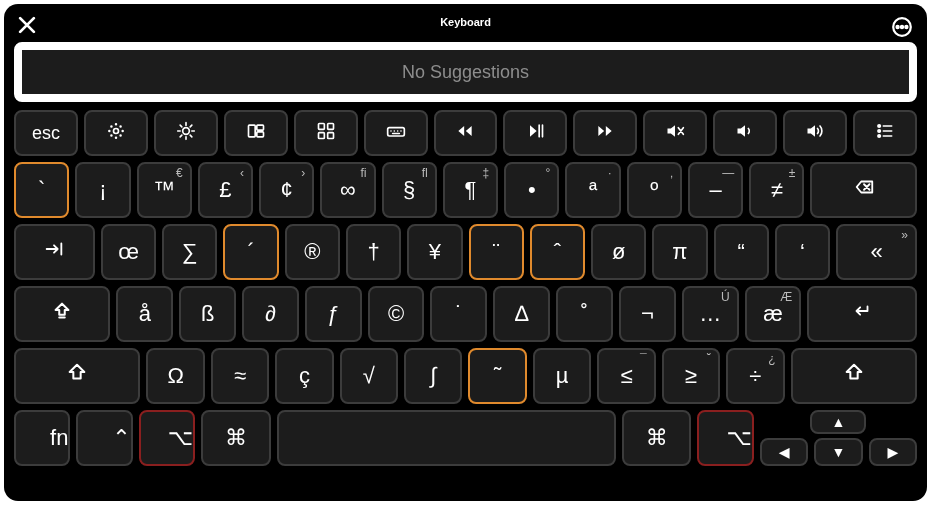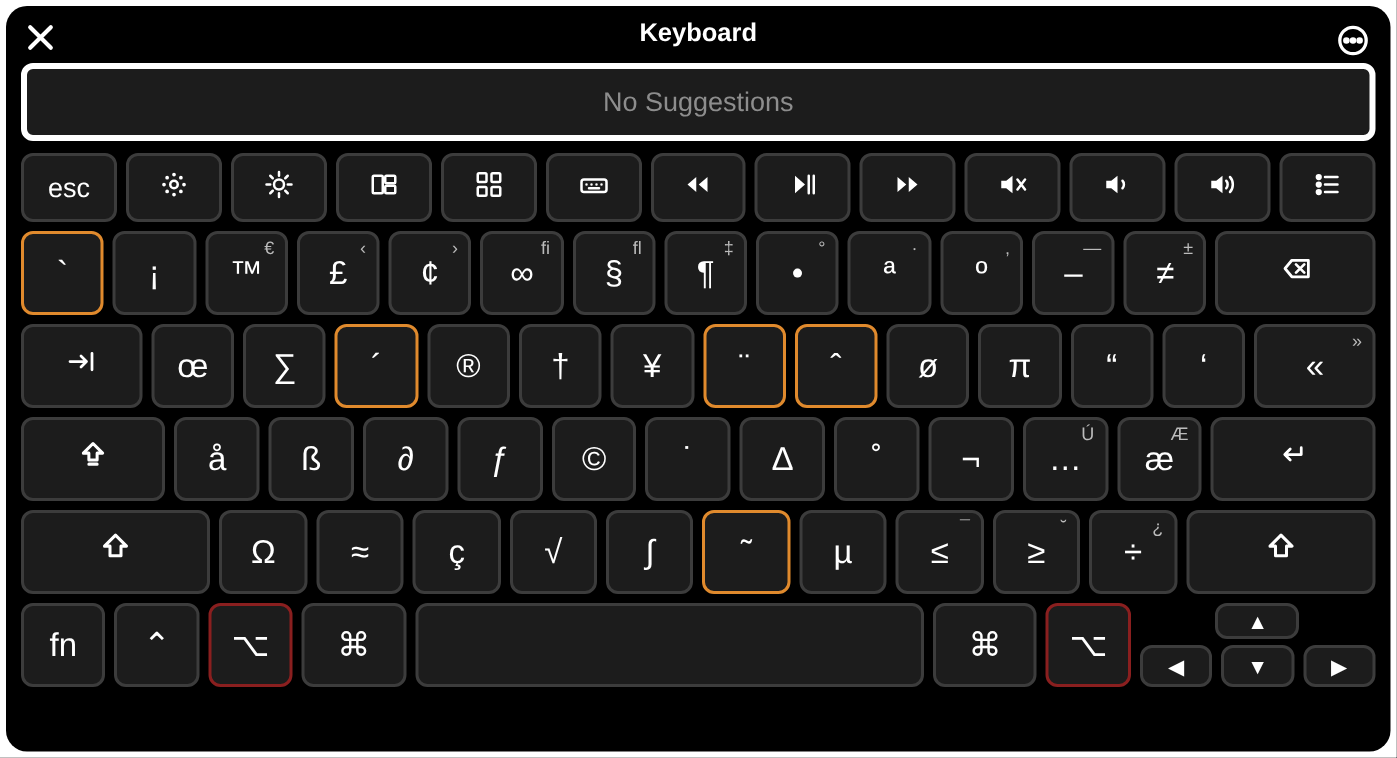--- a/index.html
+++ b/index.html
@@ -2,41 +2,41 @@
 <html><head>
 <meta charset="utf-8">
 <style>
   html,body{margin:0;padding:0;background:#fff;}
   .window{
     width:923px;height:497px;margin:4px;
     background:#000;border-radius:14px;font-family:-apple-system,Helvetica,Arial,sans-serif;
     color:#fff;position:relative;overflow:hidden;
   }
   .titlebar{height:36px;display:flex;align-items:center;justify-content:center;position:relative;}
-  .title{font-weight:700;font-size:17px;color:#fff;}
+  .title{font-weight:700;font-size:11px;color:#fff;}
   .close-x{position:absolute;left:12px;top:10px;color:#aaa;cursor:pointer;}
   .more{position:absolute;right:14px;top:12px;color:#ccc;cursor:pointer;}
-  .suggest{margin:2px 10px 6px 10px;height:44px;border:4px solid #ffffff;border-radius:8px;
+  .suggest{margin:2px 10px 6px 10px;height:44px;border:8px solid #ffffff;border-radius:8px;
     background:#1c1c1c;display:flex;align-items:center;justify-content:center;
     color:#8d8d8d;font-size:18px;}
   .rows{padding:2px 10px 6px 10px;display:flex;flex-direction:column;gap:6px;}
   .row{display:flex;gap:6px;}
   .key{
     height:52px;background:#1c1c1c;border:2px solid #3c3c3c;border-radius:8px;
     display:flex;align-items:center;justify-content:center;color:#fff;
     font-size:22px;flex:1 1 0;min-width:0;cursor:pointer;user-select:none;
     font-family:inherit;
   }
   .frow .key{height:42px;font-size:18px;}
   .hl-orange{border-color:#e08a2d;}
   .hl-red{border-color:#8a1f1f;}
   .frow .key span,.key span{pointer-events:none;}
   .sym{font-family:"Arial Unicode MS","Segoe UI Symbol","Menlo",sans-serif;}
   
-  .w100{flex:1 0 0;}
+  .w100{flex:1 0 0;justify-content:flex-end;}
   .w125{flex:1.25 0 0;}
   .w150{flex:1.5 0 0;}
   .w175{flex:1.75 0 0;}
   .w200{flex:2 0 0;}
   .w225{flex:2.25 0 0;}
   .w600{flex:6.4 0 0;}
   .arrows{display:flex;flex-direction:column;flex:3 0 0;gap:4px;}
   .arrows .key{height:24px;font-size:14px;}
   .ahoriz{display:flex;gap:6px;flex:1;}
   .ahoriz .key{height:24px;}

